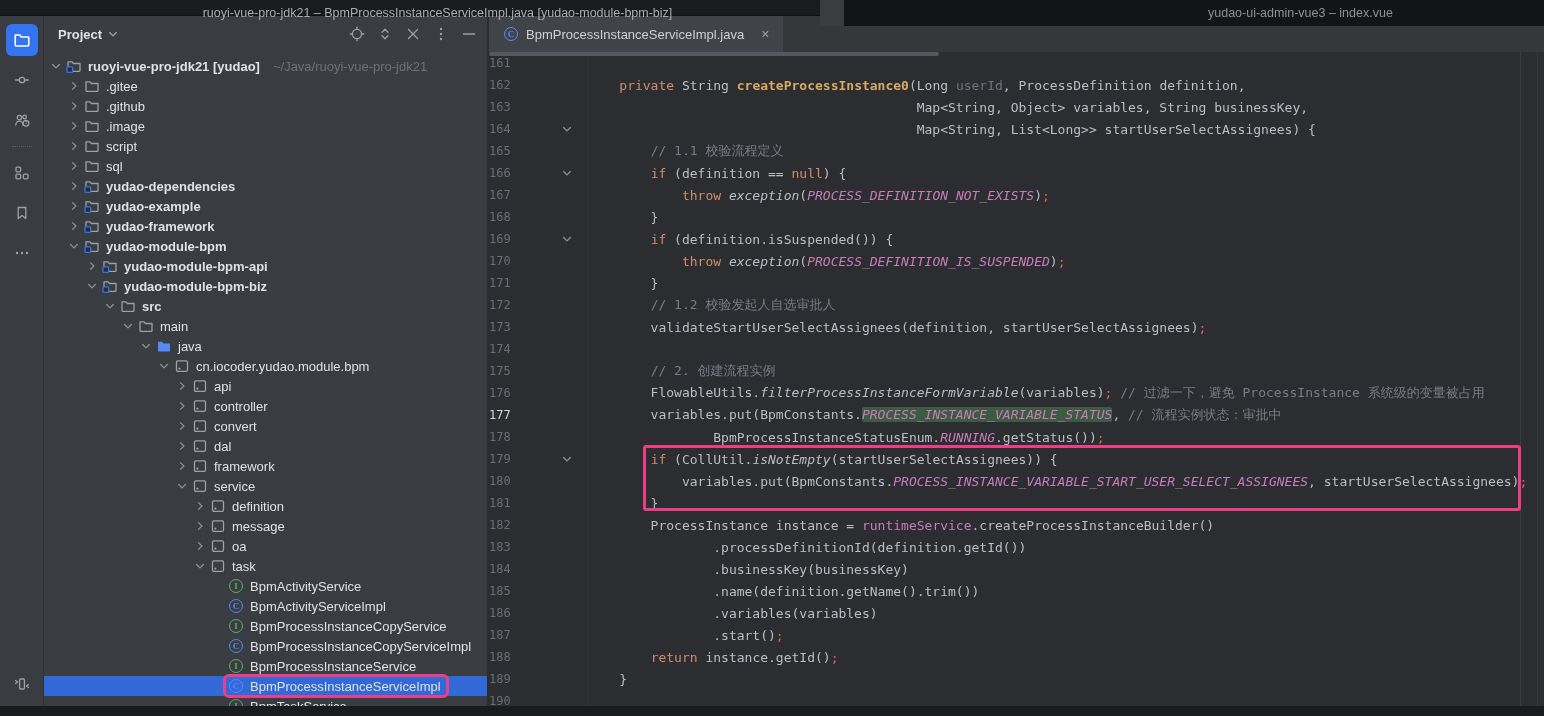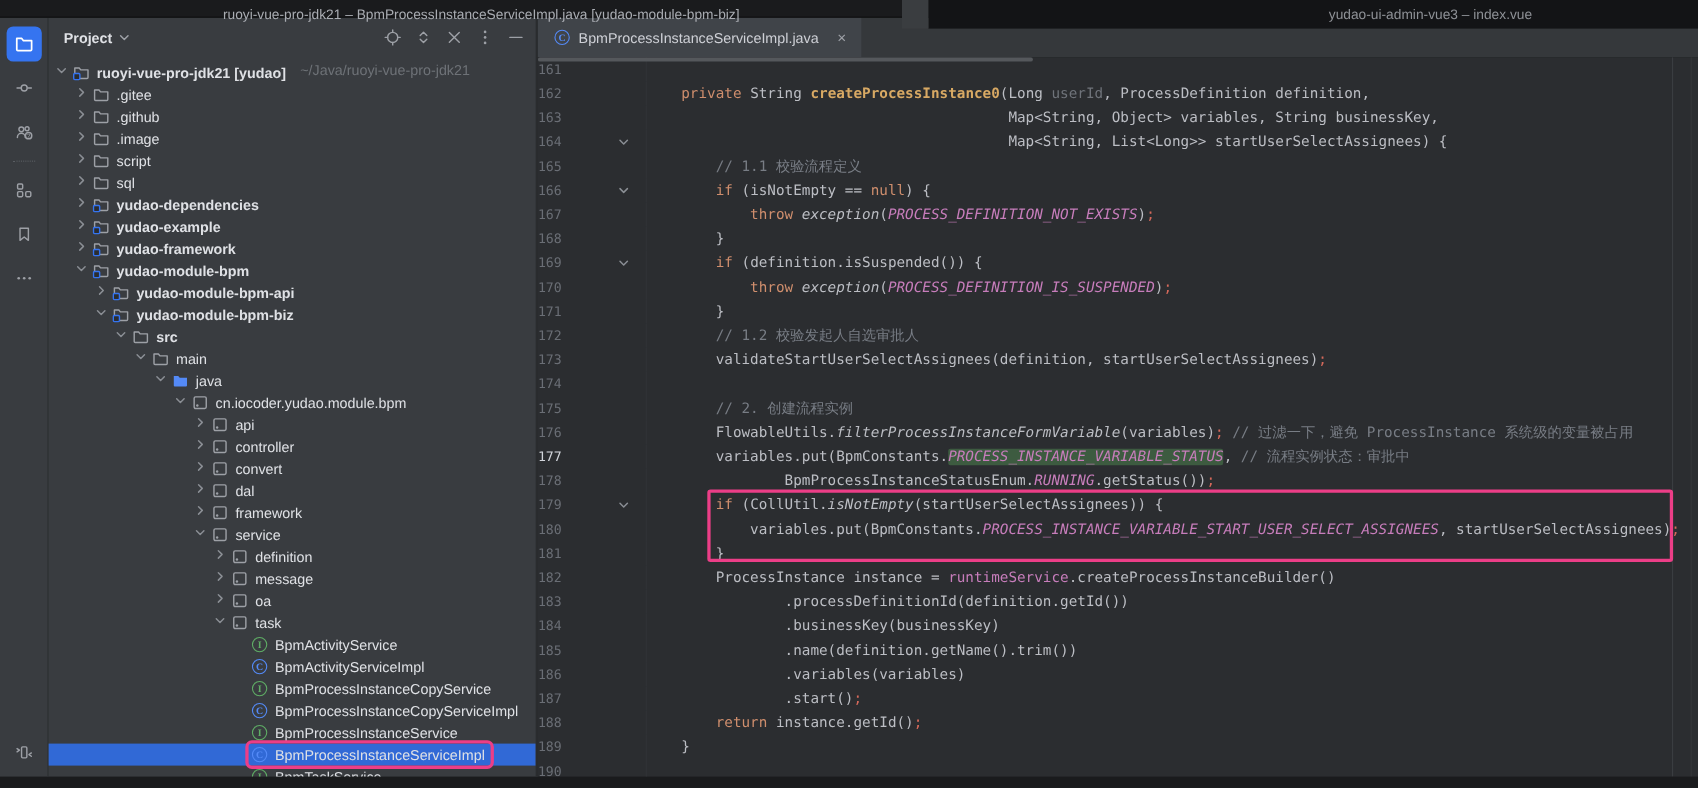--- a/index.html
+++ b/index.html
@@ -25,21 +25,21 @@
   .strip-spacer{flex:1;}
   .strip-bottom{margin-bottom:6px;}
   
   .project-panel{width:445px;flex:0 0 445px;background:#393C40;border-right:2px solid #2A2C2E;display:flex;flex-direction:column;}
   .panel-header{height:36px;display:flex;align-items:center;padding:0 10px 0 14px;flex:0 0 36px;}
   .panel-title{color:#DFE1E5;font-size:13px;font-weight:700;}
   .panel-title-chevron{color:#9DA0A6;margin-left:5px;display:inline-flex;transform:rotate(90deg);}
   .panel-header-icons{margin-left:auto;display:flex;align-items:center;gap:12px;color:#9DA0A6;}
   .panel-header-icons .hicon{display:flex;align-items:center;cursor:pointer;}
   .tree{flex:1;overflow:hidden;padding-top:4px;position:relative;}
-  .tree-row{height:20px;display:flex;font-size:13px;color:#DFE1E5;white-space:nowrap;cursor:pointer;}
+  .tree-row{height:20px;display:flex;align-items:center;font-size:13px;color:#DFE1E5;white-space:nowrap;cursor:pointer;}
   .tree-row.selected{background:#3169D6;}
   .tree-chevron{width:16px;height:16px;flex:0 0 16px;display:inline-flex;align-items:center;justify-content:center;color:#8A8E94;}
   .tree-chevron svg{display:block;}
   .tree-chevron.expanded svg{transform:rotate(90deg);}
   .tree-wrap{display:inline-flex;align-items:center;gap:6px;padding:1px 5px 1px 2px;border-radius:3px;}
   .tree-wrap.annotated{outline:3px solid #EC3E87;outline-offset:0;}
   .tree-icon{width:16px;height:16px;display:inline-flex;align-items:center;justify-content:center;flex:0 0 16px;}
   .badge{width:14px;height:14px;border-radius:50%;font-size:9px;font-weight:700;display:inline-flex;
     align-items:center;justify-content:center;font-family:"Liberation Serif",serif;}
   .badge.iface{border:1.5px solid #5FAD65;color:#5FAD65;}
@@ -698,21 +698,21 @@
             <span class="fold"></span>
             <span class="code-text"><span class="tk-p">        </span><span class="tk-m">// 1.1 校验流程定义</span></span>
           </div>
           <div class="code-line">
             <span class="ln">166</span>
             <span class="fold">
               <svg width="12" height="12" viewBox="0 0 16 16" fill="none" stroke="currentColor" stroke-width="1.8" stroke-linecap="round" stroke-linejoin="round">
                 <path d="M6 3.5 L10.5 8 L6 12.5"></path>
               </svg>
             </span>
-            <span class="code-text"><span class="tk-p">        </span><span class="tk-k">if</span><span class="tk-p"> (isNotEmpty == </span><span class="tk-k">null</span><span class="tk-p">) {</span></span>
+            <span class="code-text"><span class="tk-p">        </span><span class="tk-k">if</span><span class="tk-p"> (definition == </span><span class="tk-k">null</span><span class="tk-p">) {</span></span>
           </div>
           <div class="code-line">
             <span class="ln">167</span>
             <span class="fold"></span>
             <span class="code-text"><span class="tk-p">            </span><span class="tk-k">throw</span><span class="tk-p"> </span><span class="tk-s">exception</span><span class="tk-p">(</span><span class="tk-c">PROCESS_DEFINITION_NOT_EXISTS</span><span class="tk-p">)</span><span class="tk-x">;</span></span>
           </div>
           <div class="code-line">
             <span class="ln">168</span>
             <span class="fold"></span>
             <span class="code-text"><span class="tk-p">        }</span></span>

